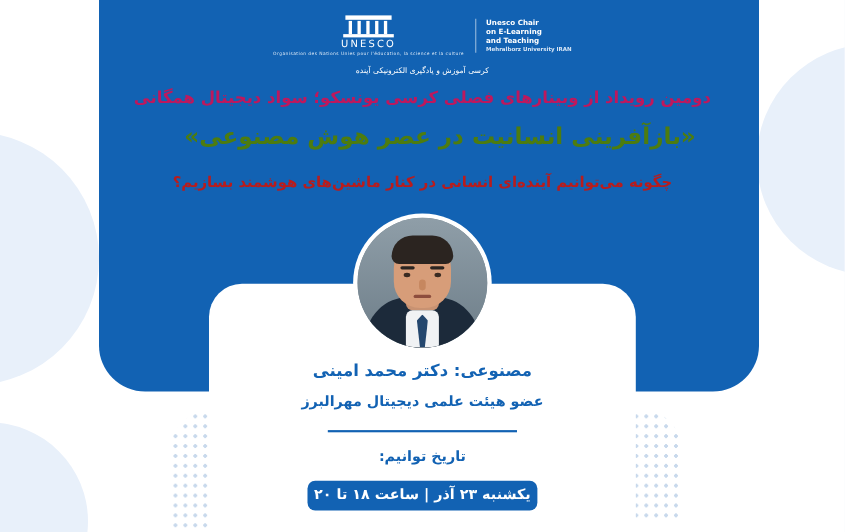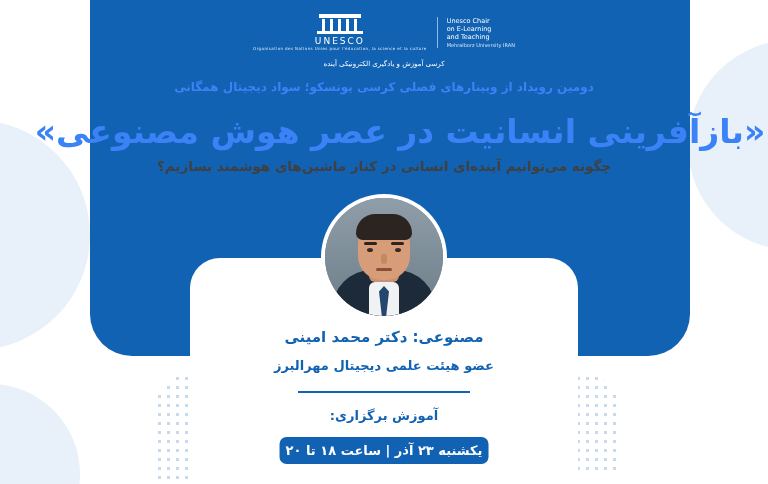--- a/index.html
+++ b/index.html
@@ -131,59 +131,60 @@
     color: #ffffff;
     text-align: left;
     line-height: 1.25;
     border-left: 1px solid rgba(255,255,255,.55);
     padding-left: 9px;
     direction: ltr;
   }
   .chair-line {
     font-size: 6.5px;
     white-space: nowrap;
+    font-weight: bold;
   }
   .chair-line.inst { font-size: 5px; color: #d7e6f6; }
   .chair-fa {
     margin-top: 5px;
     font-size: 7px;
     color: #ffffff;
     text-align: center;
   }
 
   
   .kicker {
     position: absolute;
     z-index: 6;
     top: 80px;
     left: 0; right: 0;
     text-align: center;
-    color: #3b82f6;
-    font-size: 12px;
+    color: #be185d;
+    font-size: 15px;
     font-weight: bold;
   }
   .title {
     position: absolute;
     z-index: 6;
     top: 112px;
     left: 0; right: 0;
     text-align: center;
-    color: #3b82f6;
-    font-size: 33px;
+    color: #4d7c0f;
+    font-size: 21px;
     font-weight: bold;
     letter-spacing: -.2px;
     margin-left: 32px;
   }
   .subtitle {
     position: absolute;
     z-index: 6;
     top: 158px;
     left: 0; right: 0;
     text-align: center;
-    color: #404040;
+    color: #b91c1c;
     font-size: 13.5px;
     font-weight: bold;
   }
 
   
   .card {
     position: absolute;
     z-index: 4;
     left: 190px;
     top: 258px;
@@ -346,16 +347,16 @@
     <div class="brow-r"></div>
     <div class="eye-l"></div>
     <div class="eye-r"></div>
     <div class="nose"></div>
     <div class="mouth"></div>
   </div>
 
   <div class="speaker">مصنوعی: دکتر محمد امینی</div>
   <div class="affiliation">عضو هیئت علمی دیجیتال مهرالبرز</div>
   <div class="divider"></div>
-  <div class="date-label">آموزش برگزاری:</div>
+  <div class="date-label">تاریخ توانیم:</div>
   <div class="date-pill">یکشنبه ۲۳ آذر | ساعت ۱۸ تا ۲۰</div>
 
 </div>
 
 </body></html>

